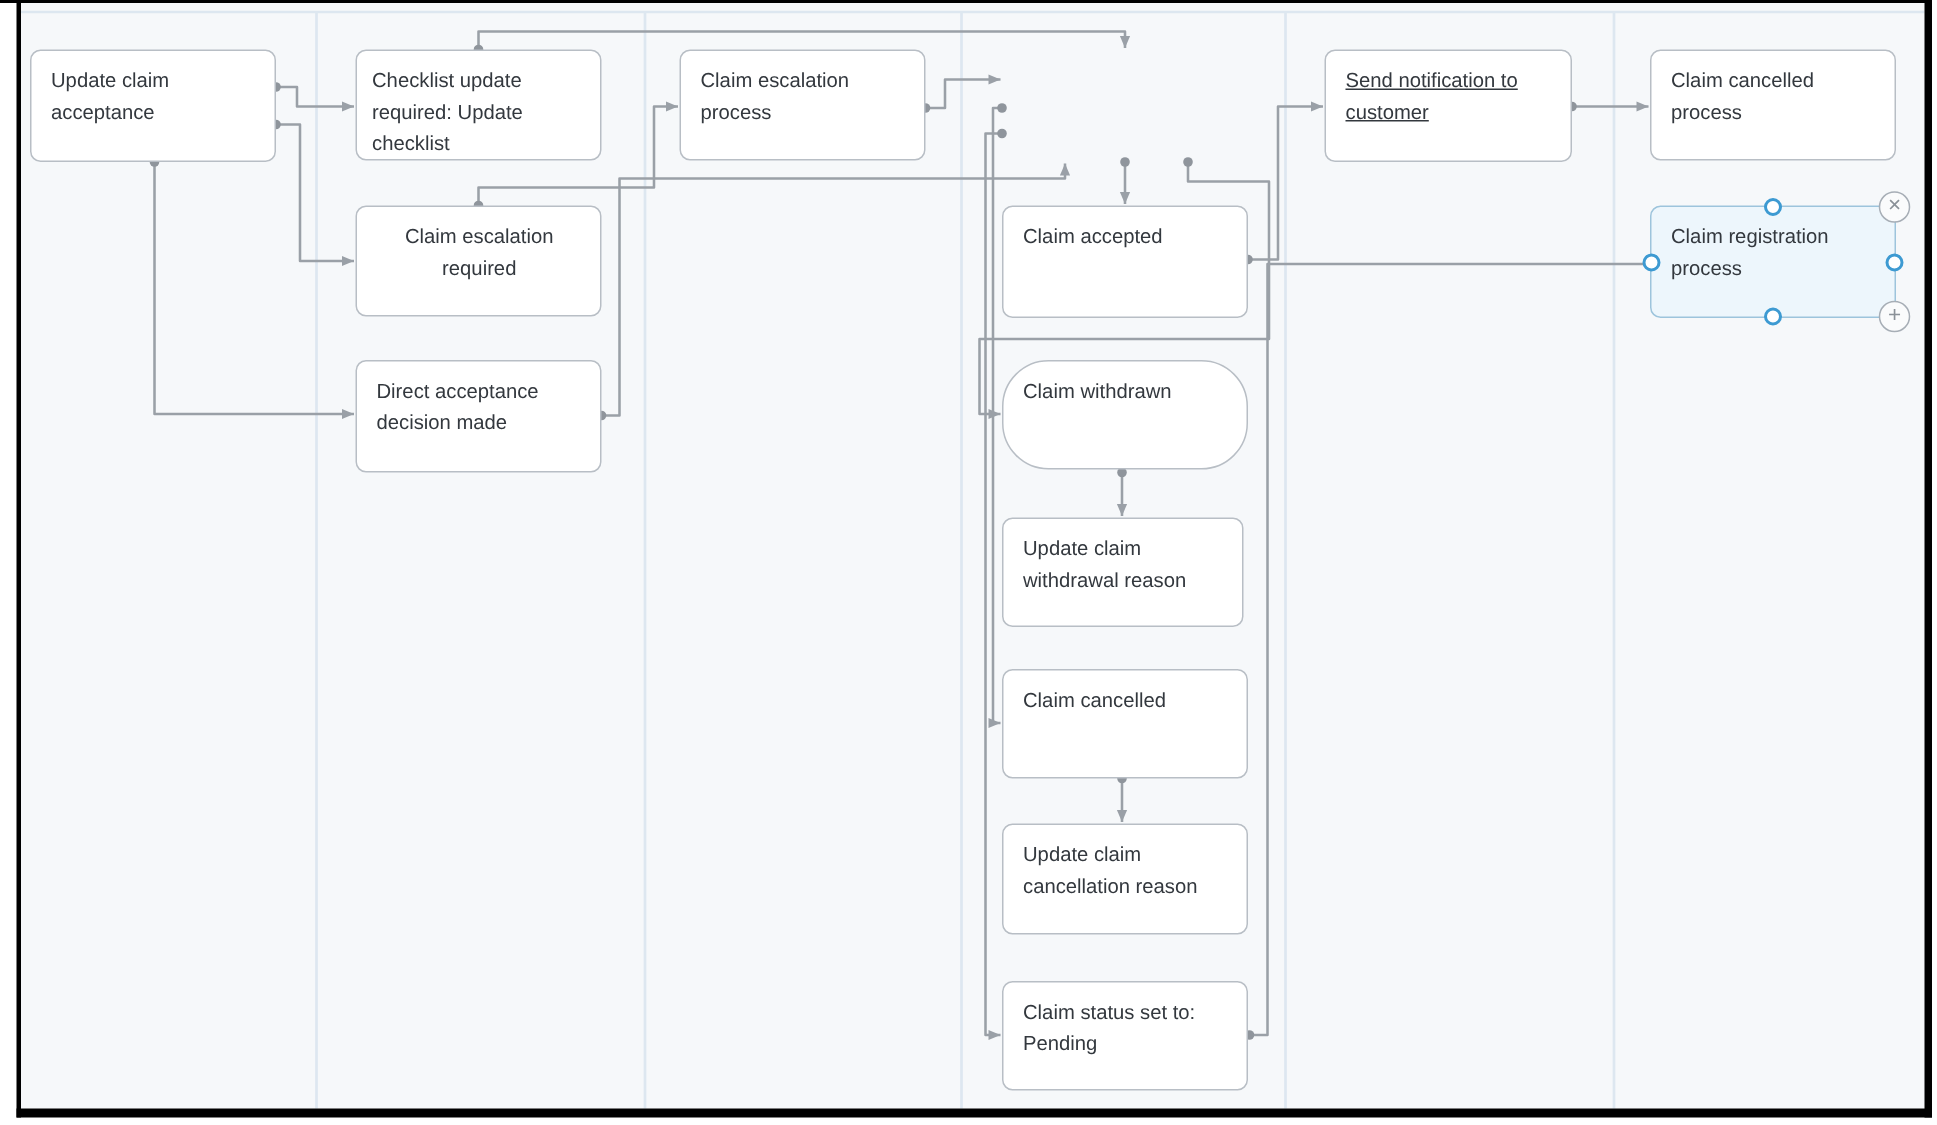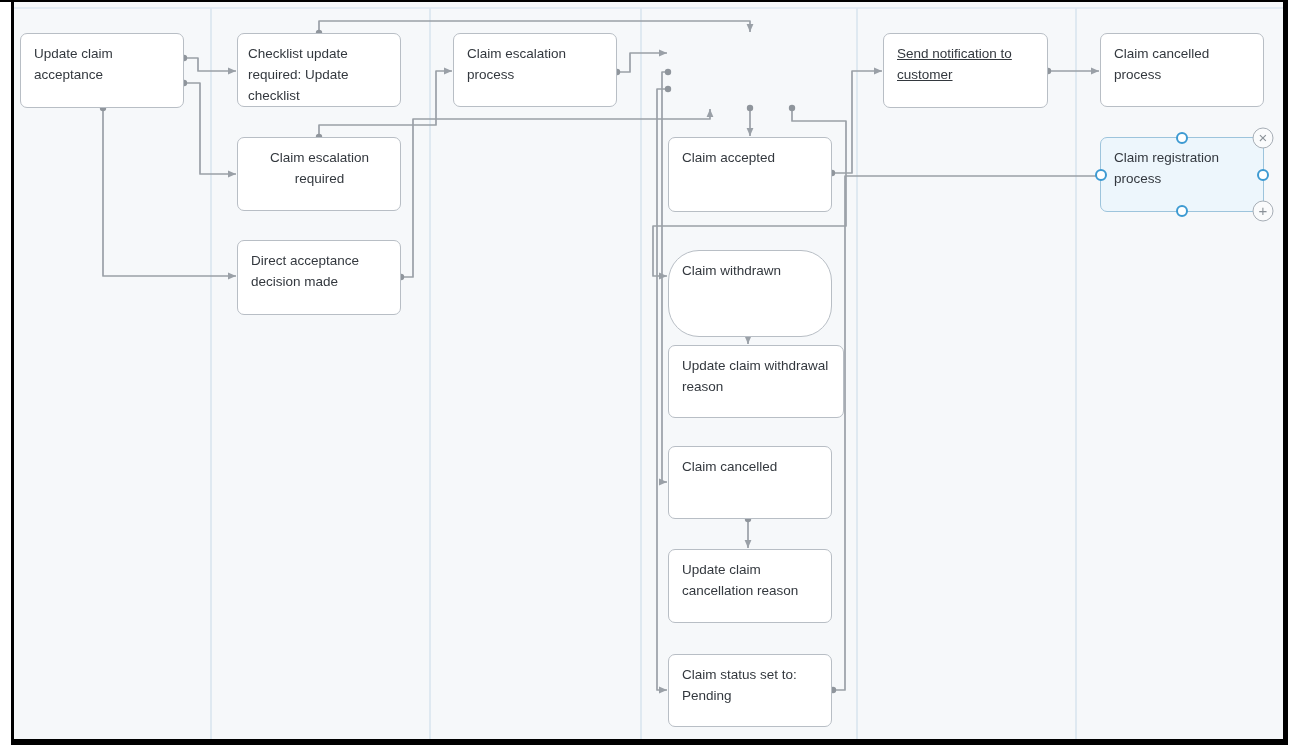--- a/index.html
+++ b/index.html
@@ -86,22 +86,22 @@
   <div id="nodes">
       <div class="node" style="left: 20px; top: 33px; width: 164px; height: 75px;"><span>Update claim acceptance</span></div>
       <div class="node" style="left: 237px; top: 33px; width: 164px; height: 74px; padding-left: 10px;"><span>Checklist update required: Update checklist</span></div>
       <div class="node" style="left: 453px; top: 33px; width: 164px; height: 74px;"><span>Claim escalation process</span></div>
       <div class="node" style="left: 883px; top: 33px; width: 165px; height: 75px; text-decoration: underline;"><span>Send notification to customer</span></div>
       <div class="node" style="left: 1100px; top: 33px; width: 164px; height: 74px;"><span>Claim cancelled process</span></div>
       <div class="node" style="left: 237px; top: 137px; width: 164px; height: 74px; text-align: center;"><span>Claim escalation required</span></div>
       <div class="node" style="left: 668px; top: 137px; width: 164px; height: 75px;"><span>Claim accepted</span></div>
       <div class="node selected" style="left: 1100px; top: 137px; width: 164px; height: 75px;"><span>Claim registration process</span><div class="handle" style="left: 50%; top: 0px;"></div><div class="handle" style="left: 50%; top: 100%;"></div><div class="handle" style="left: 0px; top: 50%;"></div><div class="handle" style="left: 100%; top: 50%;"></div><div class="node-btn" style="left: 100%; top: 0px;">×</div><div class="node-btn" style="left: 100%; top: 100%;">+</div></div>
       <div class="node" style="left: 237px; top: 240px; width: 164px; height: 75px;"><span>Direct acceptance decision made</span></div>
-      <div class="node" style="left: 668px; top: 250px; width: 164px; height: 87px; border-radius: 31px;"><span>Claim withdrawn</span></div>
-      <div class="node" style="left: 668px; top: 345px; width: 176px; height: 73px;"><span>Update claim withdrawal reason</span></div>
+      <div class="node" style="left: 668px; top: 240px; width: 164px; height: 73px; border-radius: 31px;"><span>Claim withdrawn</span></div>
+      <div class="node" style="left: 668px; top: 345px; width: 161px; height: 73px;"><span>Update claim withdrawal reason</span></div>
       <div class="node" style="left: 668px; top: 446px; width: 164px; height: 73px;"><span>Claim cancelled</span></div>
       <div class="node" style="left: 668px; top: 549px; width: 164px; height: 74px;"><span>Update claim cancellation reason</span></div>
       <div class="node" style="left: 668px; top: 654px; width: 164px; height: 73px;"><span>Claim status set to: Pending</span></div>
     </div>
   <div class="frame top"></div>
   <div class="frame left"></div>
   <div class="frame right"></div>
   <div class="frame bottom"></div>
 </div>
 

